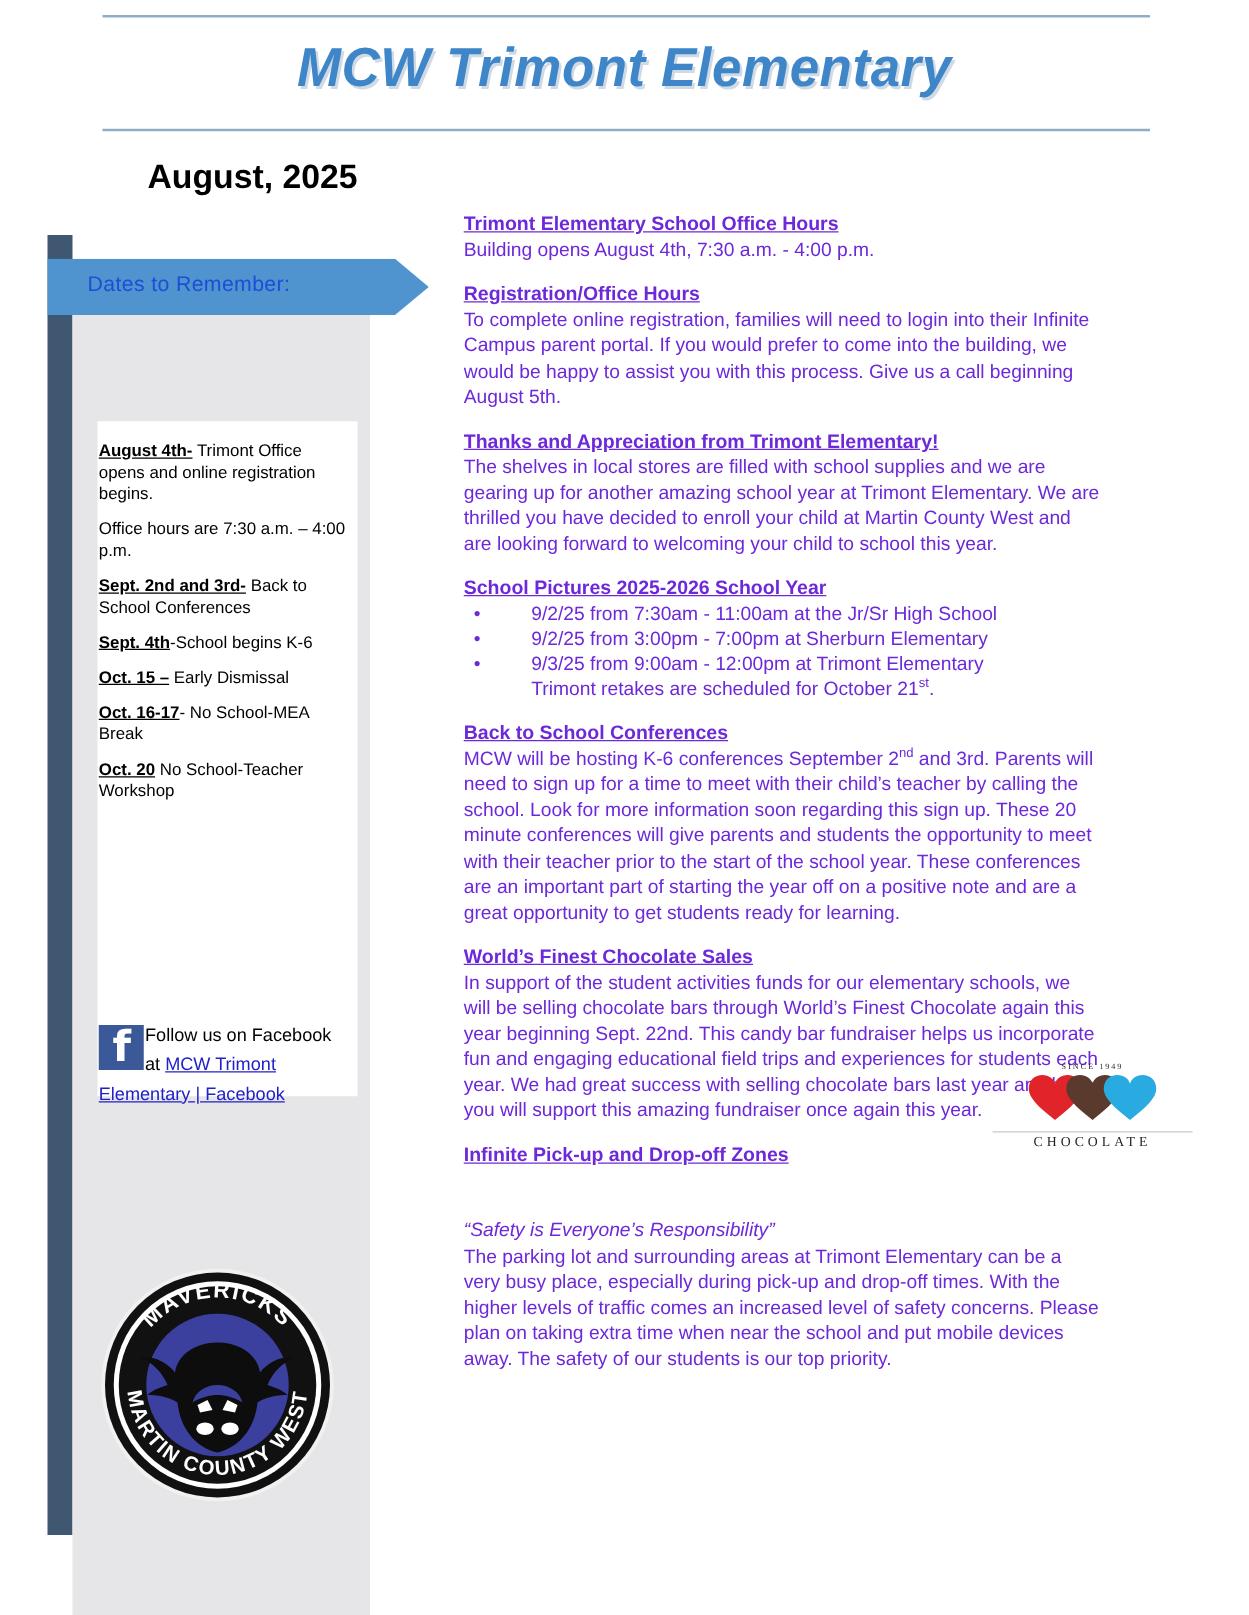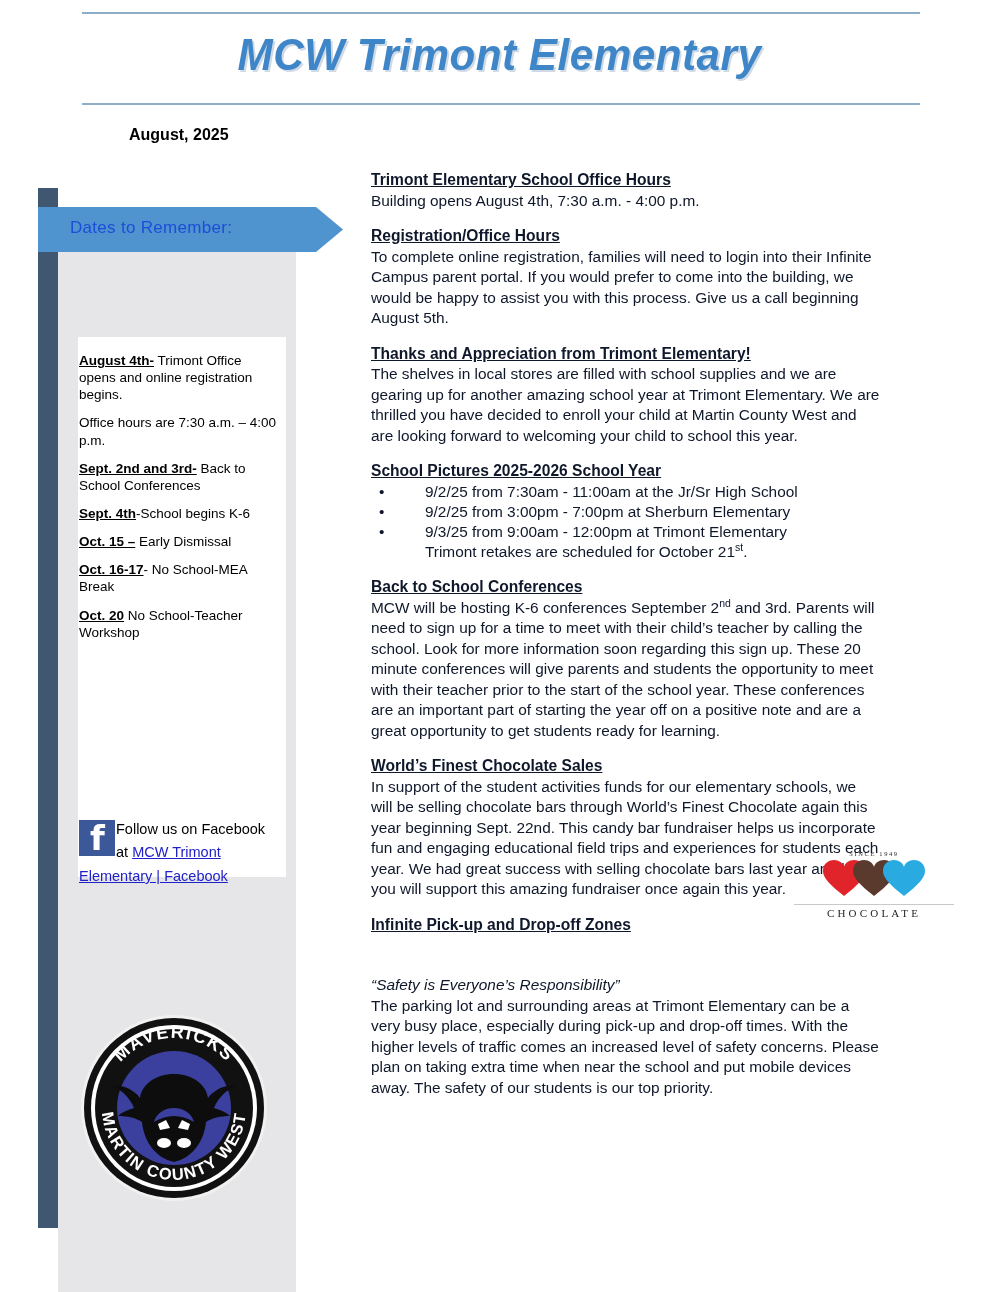--- a/index.html
+++ b/index.html
@@ -44,24 +44,23 @@
     letter-spacing: 0.5px;
     color: #3f86c8;
     text-shadow: 2px 2px 0 rgba(120,150,180,0.35);
     transform: scaleX(0.96);
   }
 
   .issue-date {
     position: absolute;
     left: 118px;
     top: 126px;
-    font-size: 16px;
+    font-size: 27px;
     font-weight: bold;
     color: #000;
-    margin-left: 11px;
   }
 
   
   .sidebar-navy {
     position: absolute;
     left: 38px;
     top: 188px;
     width: 20px;
     height: 1040px;
     background: #3f5770;
@@ -159,21 +158,21 @@
   }
 
   
   .main {
     position: absolute;
     left: 371px;
     top: 170px;
     width: 510px;
     font-size: 15.4px;
     line-height: 1.33;
-    color: #0f172a;
+    color: #6d28d9;
   }
   .sec { margin-bottom: 15px; }
   .sec h2 {
     margin: 0;
     font-size: 15.6px;
     font-weight: bold;
     text-decoration: underline;
     line-height: 1.32;
   }
   .sec p {

